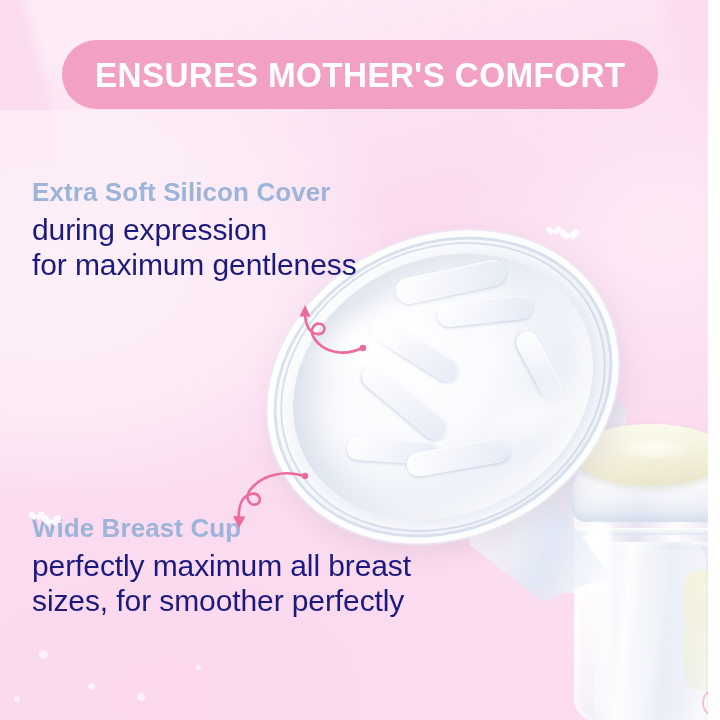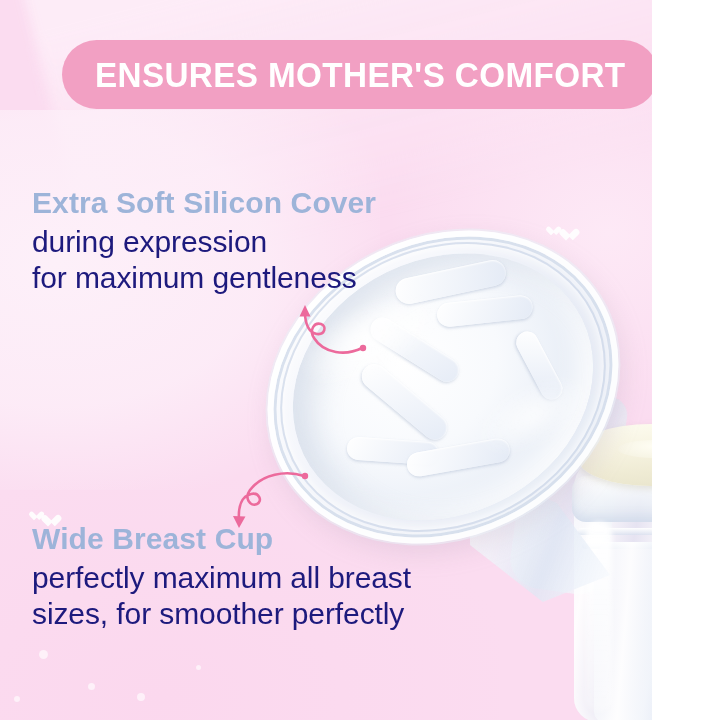--- a/index.html
+++ b/index.html
@@ -2,21 +2,21 @@
 <html><head>
 <meta charset="utf-8">
 <style>
   html, body {
     margin: 0;
     padding: 0;
     background: #ffffff;
   }
   #stage {
     position: relative;
-    width: 652px;
+    width: 708px;
     height: 720px;
     overflow: hidden;
     background: #fbdcf0;
     font-family: "Liberation Sans", sans-serif;
     -webkit-font-smoothing: antialiased;
   }
 
   
   .bg-base {
     position: absolute;
@@ -106,24 +106,24 @@
     line-height: 1;
     white-space: nowrap;
     transform: scaleX(.95);
     font-family: "Liberation Sans", sans-serif;
   }
 
   
   .feature { position: absolute; }
   .feature-title {
     color: #9db4d9;
-    font-size: 30px;
+    font-size: 26px;
     font-weight: 700;
     line-height: 1.1;
-    margin: 16px 0 5px 0;
+    margin: 8px 0 5px 0;
     white-space: nowrap;
     letter-spacing: .1px;
   }
   .feature-body {
     color: #1d1a7d;
     font-size: 30px;
     font-weight: 400;
     line-height: 1.19;
     margin: 0;
     letter-spacing: -.1px;

